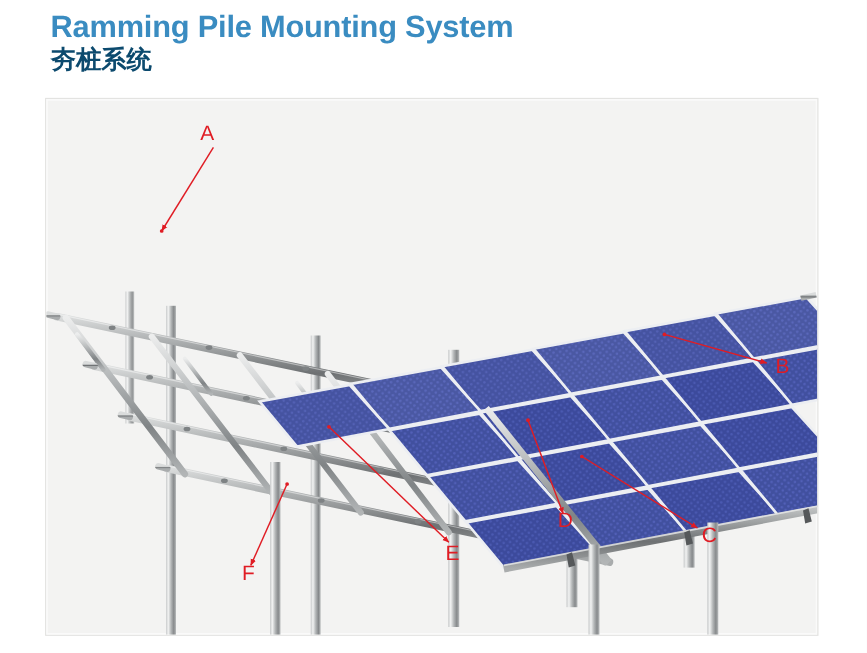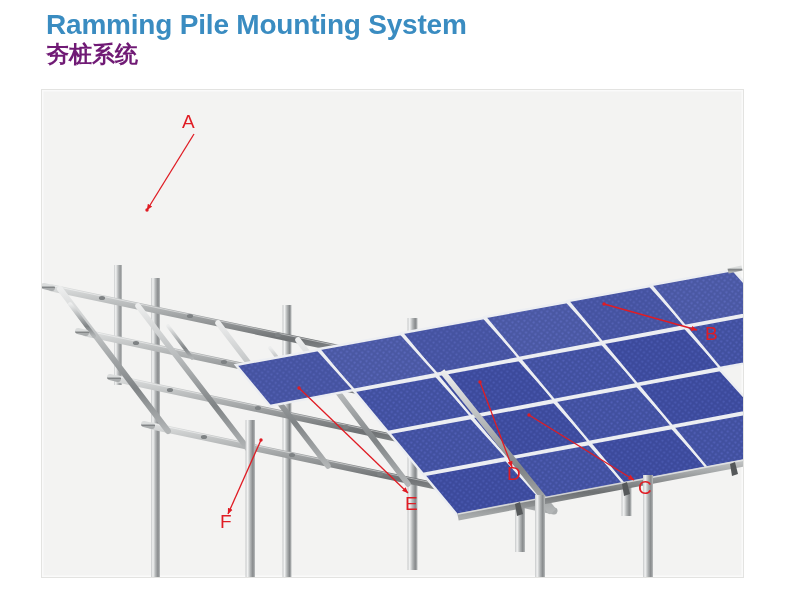--- a/index.html
+++ b/index.html
@@ -12,21 +12,21 @@
   }
   #page{position:relative;width:716px;height:594px;}
 
   
   .heading{position:absolute;left:46px;top:10px;}
   .title-en{
     font-size:28px;font-weight:bold;color:#3a8cc1;
     letter-spacing:-0.2px;line-height:30px;white-space:nowrap;
   }
   .title-cn{
-    font-size:23px;font-weight:bold;color:#701a75;
+    font-size:23px;font-weight:bold;color:#0c4a6e;
     line-height:26px;margin-top:1px;white-space:nowrap;
   }
 
   
   .figure{
     position:absolute;left:41px;top:89px;width:701px;height:487px;
     background:#f3f3f2;
     border:1px solid #e3e3e1;
     box-shadow:0 0 0 1px #fbfbfb inset;
     overflow:hidden;

